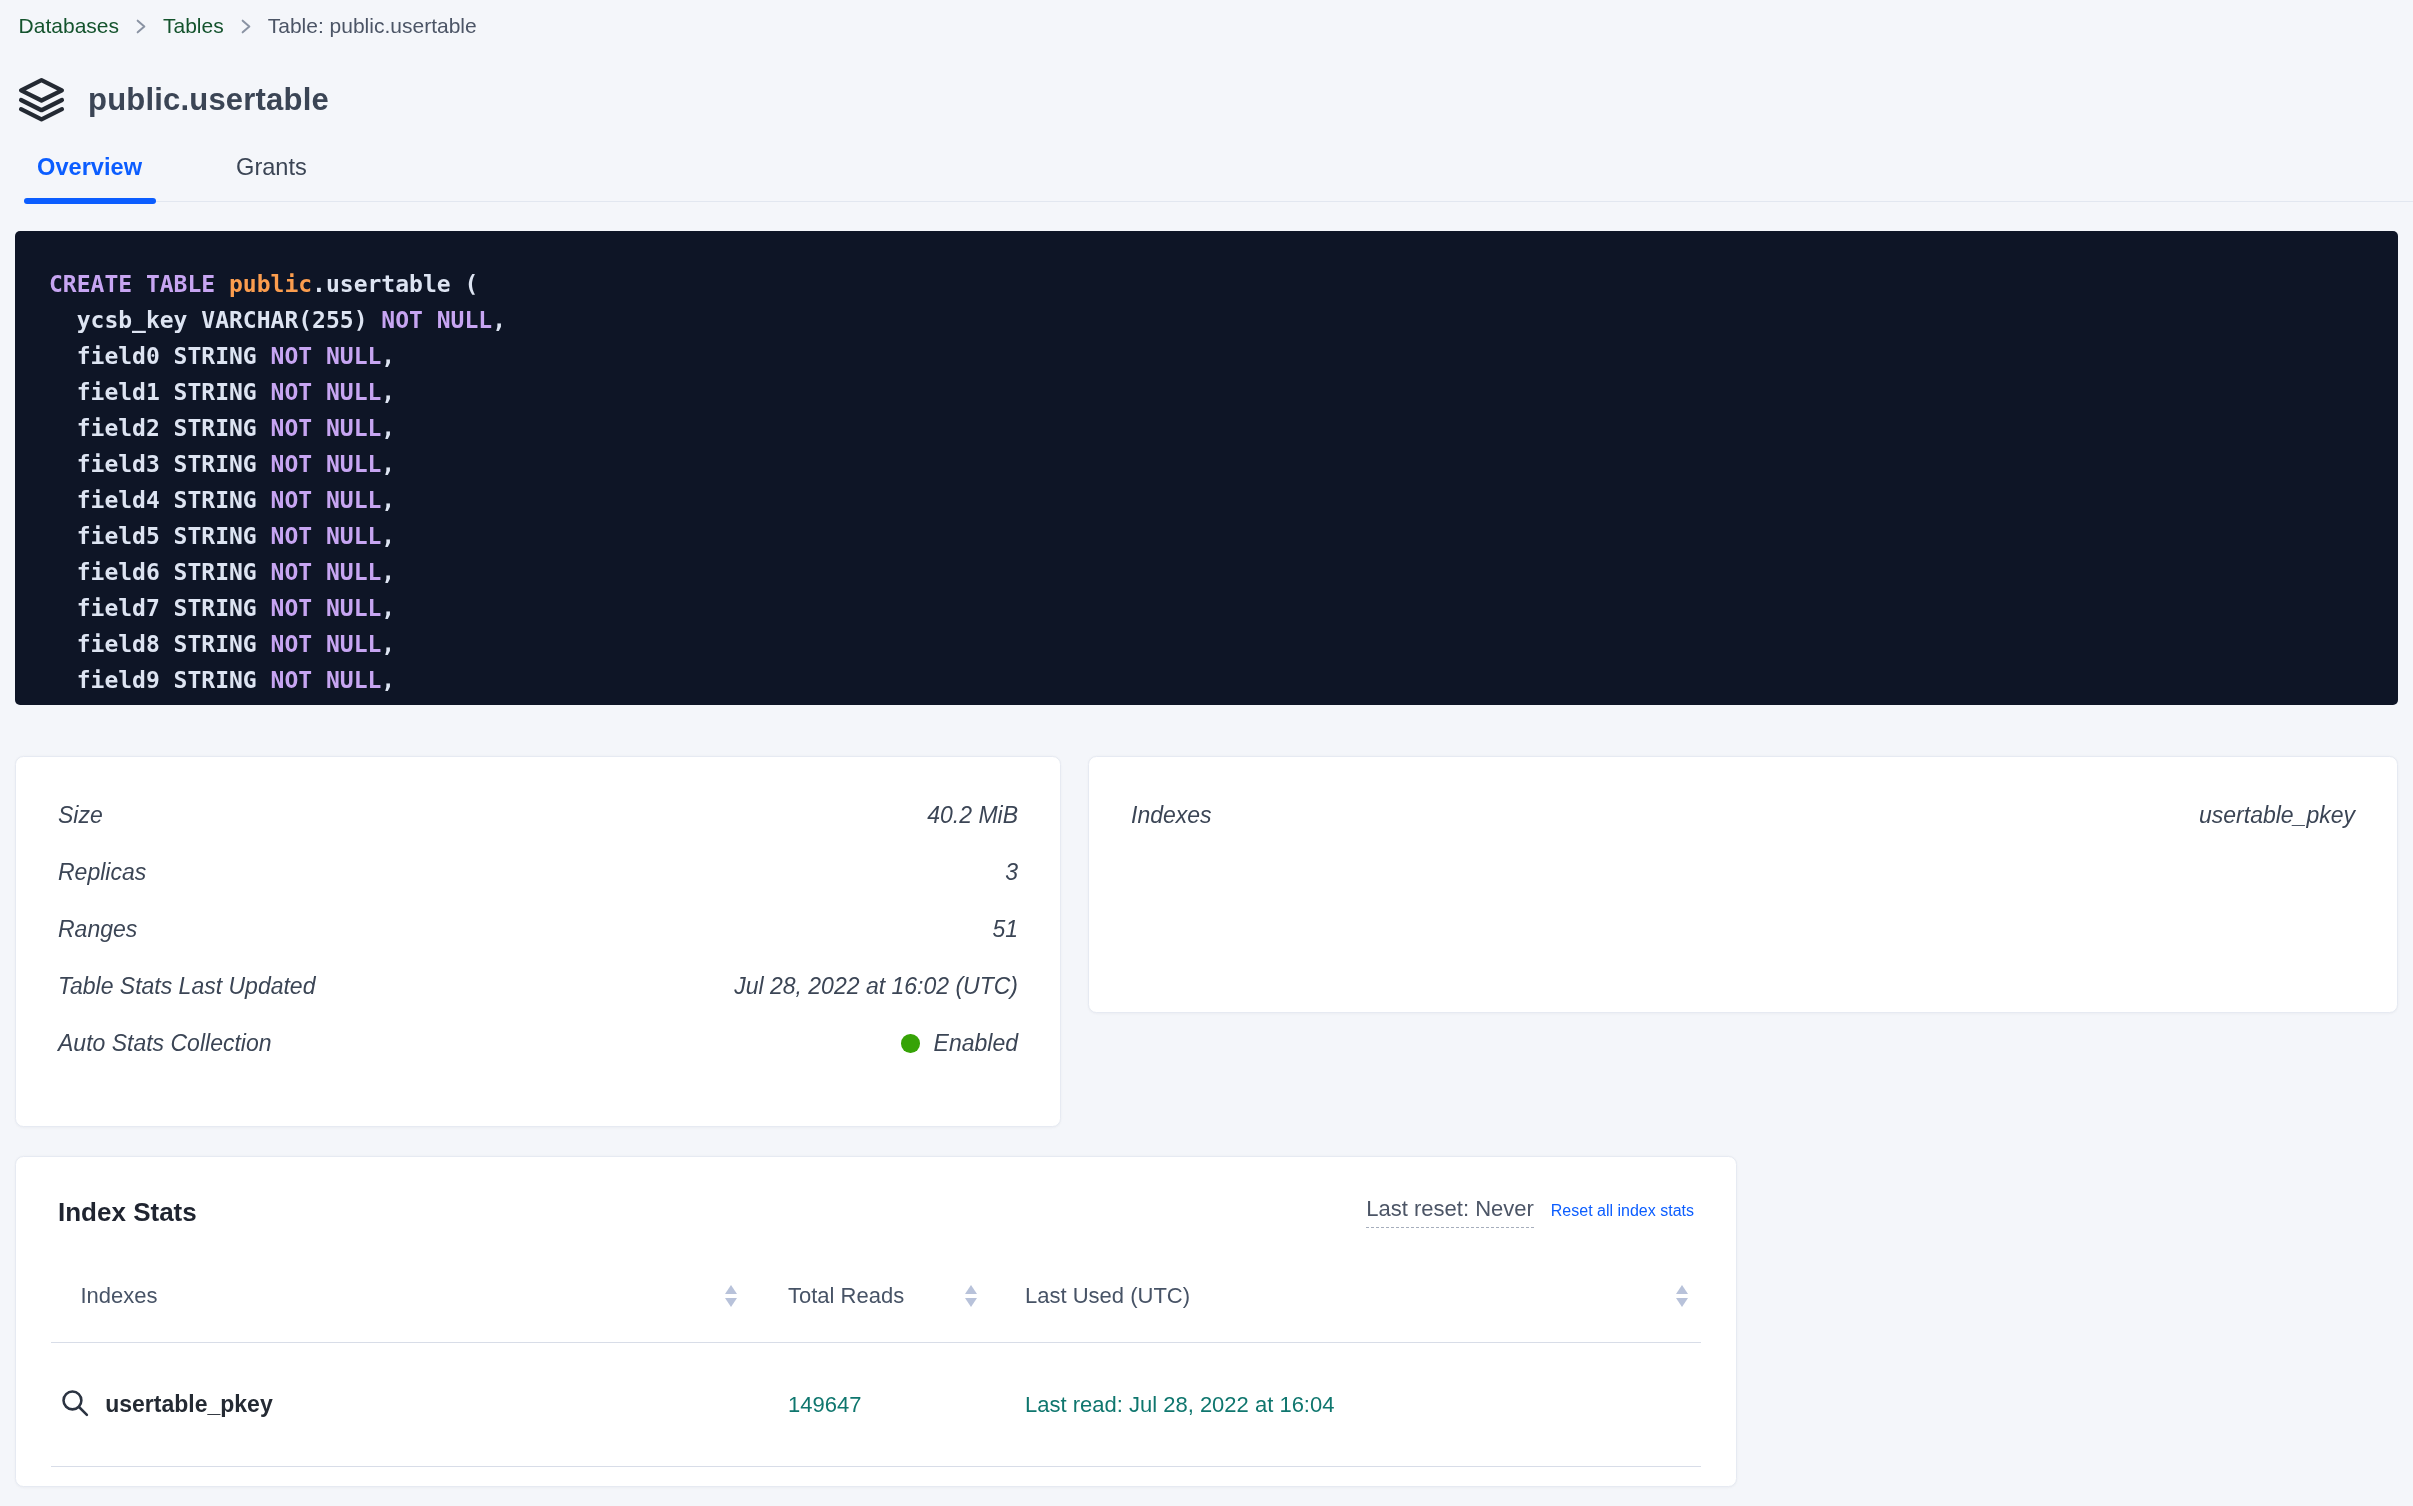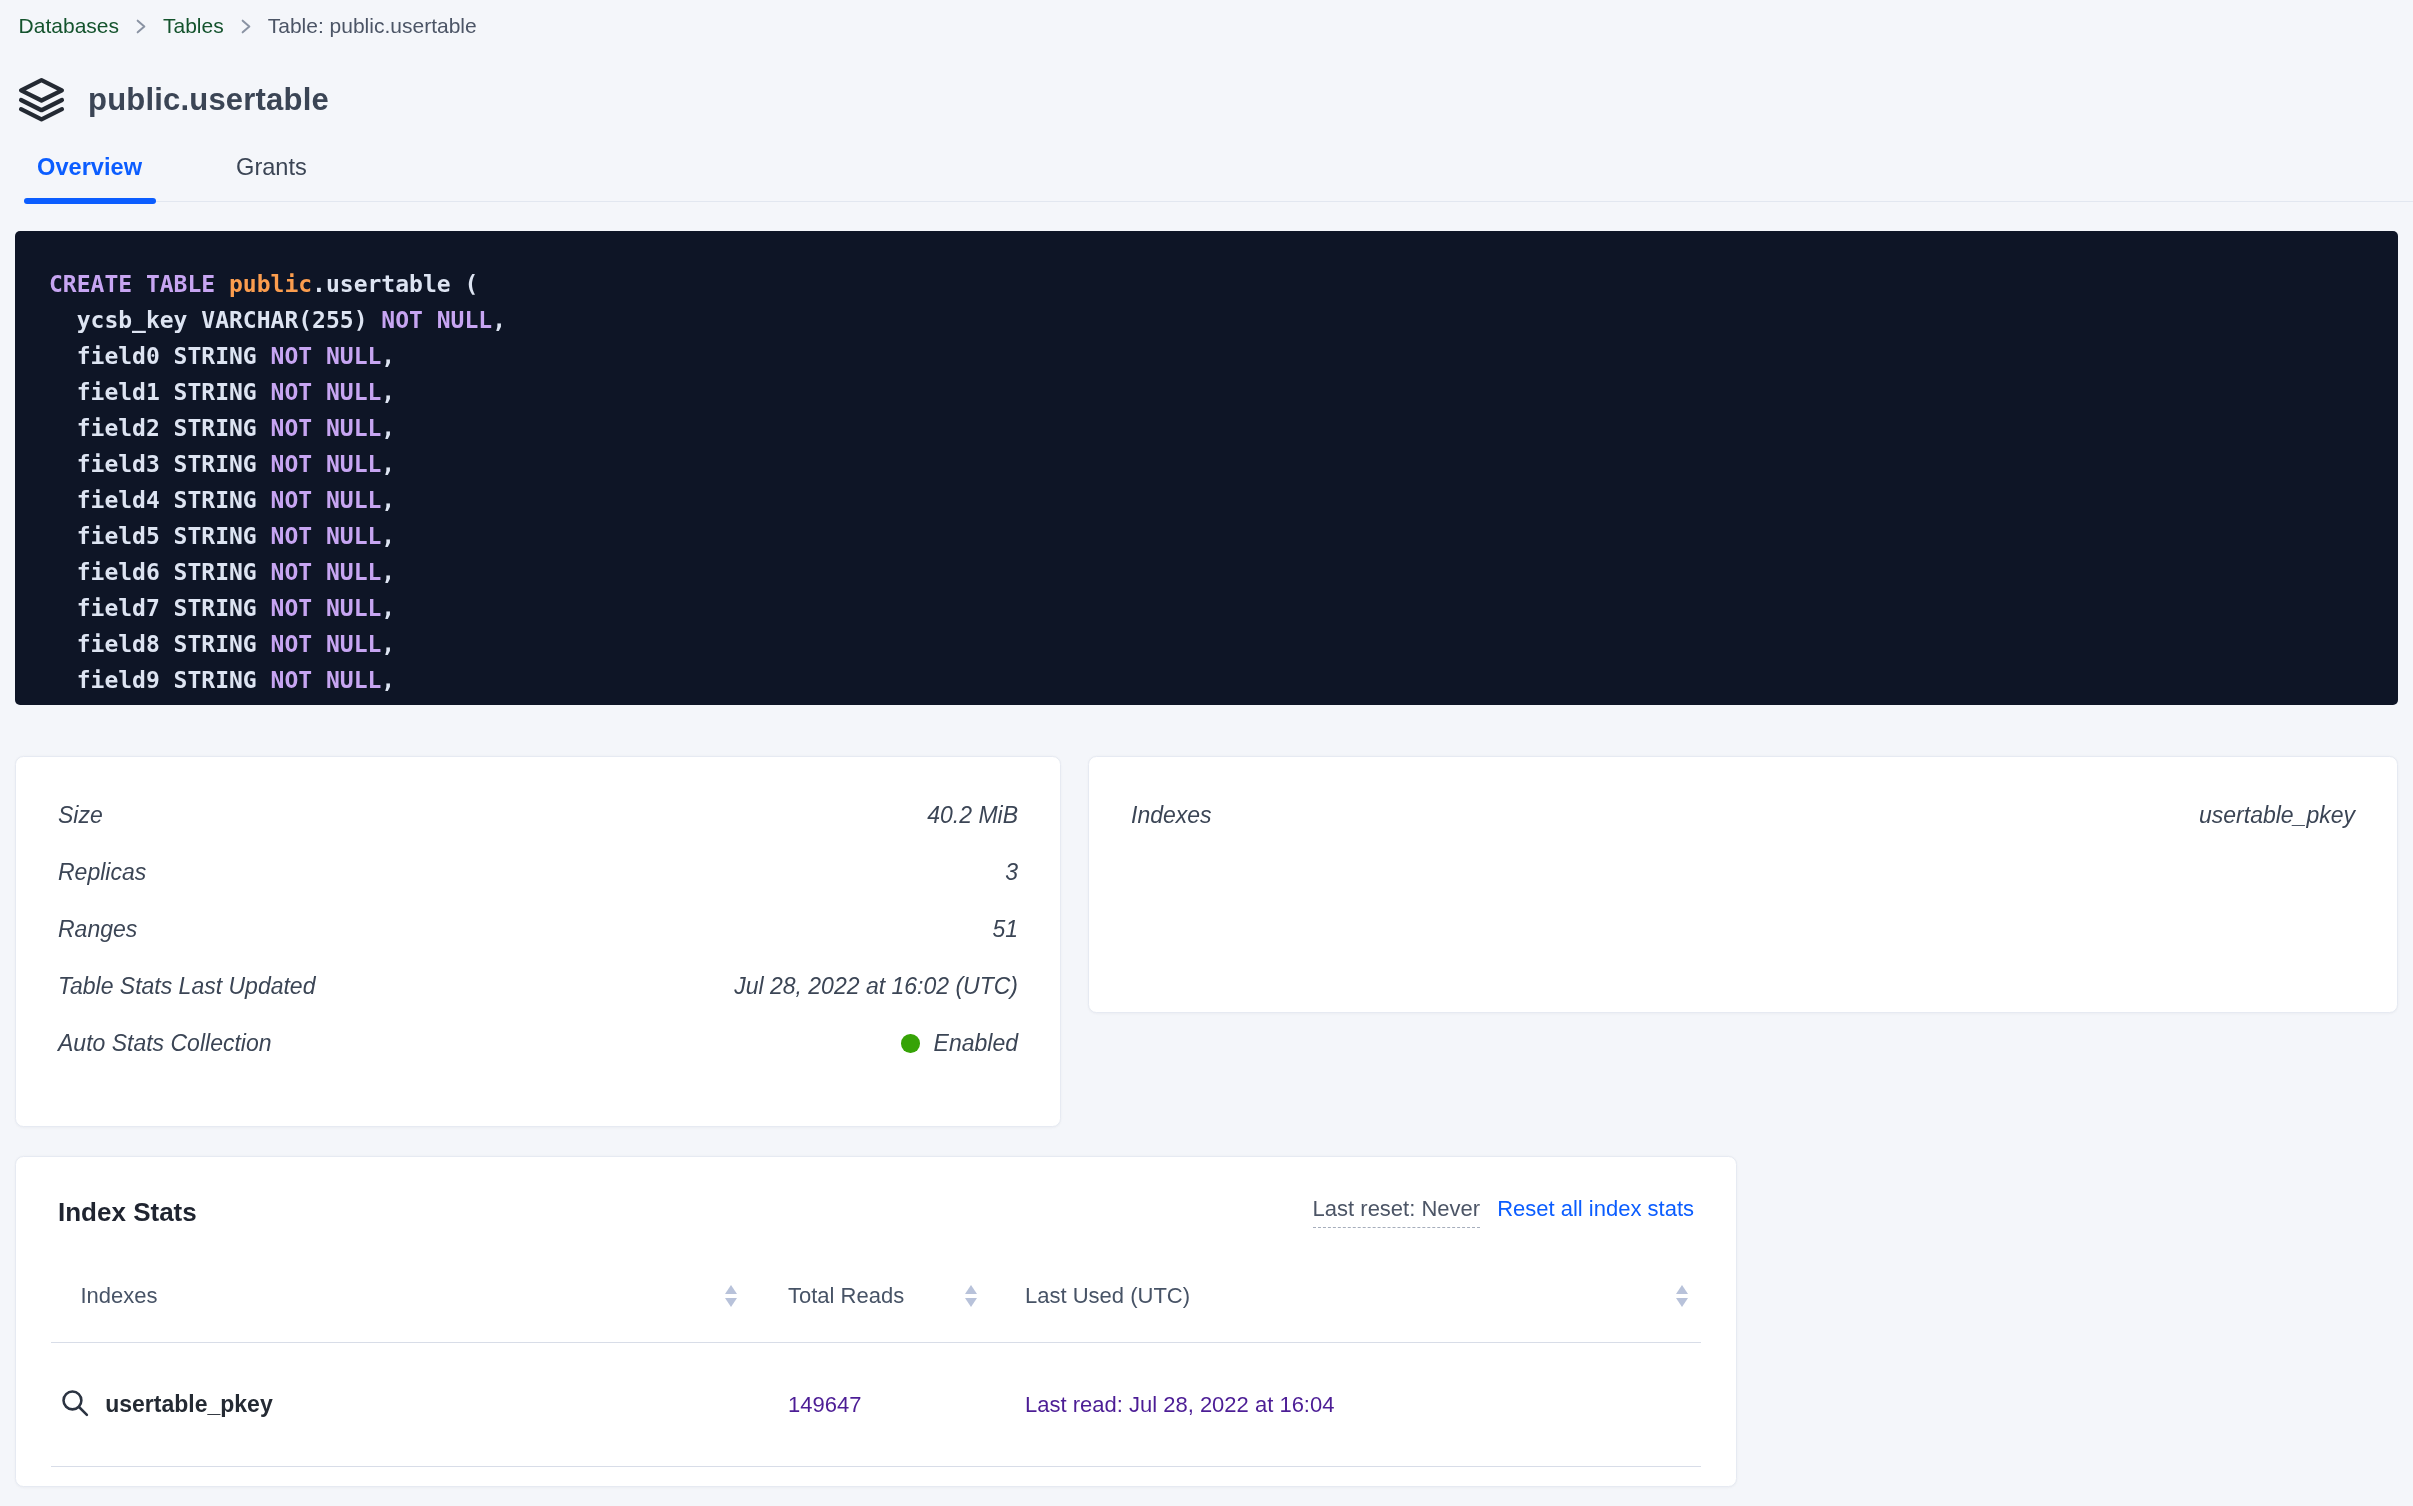--- a/index.html
+++ b/index.html
@@ -56,37 +56,37 @@
   .stat-label { font-size: 23px; color: #3b4555; }
   .stat-value { font-size: 23px; color: #3b4555; display: flex; align-items: center; }
   .status-dot { width: 18.6px; height: 18.6px; border-radius: 50%; background: #36a306; margin-right: 13.5px; display: inline-block; }
 
   
   .index-card { margin: 29.5px 15px 0 15px; width: 1722px; height: 331px; overflow: hidden; }
   .index-head { display: flex; justify-content: space-between; align-items: flex-end; padding: 39px 42px 0 42px; }
   .index-title { font-size: 26px; font-weight: 700; color: #1f2430; }
   .reset-controls { display: flex; align-items: baseline; gap: 17px; }
   .last-reset { font-size: 22px; color: #4c5566; border-bottom: 1.7px dashed #a6aebc; padding-bottom: 5px; }
-  .reset-link { font-size: 22px; color: #0b5dff; text-decoration: none; cursor: pointer; }
+  .reset-link { font-size: 16px; color: #0b5dff; text-decoration: none; cursor: pointer; }
 
   .itable { margin: 22px 35px 0 35px; }
   .itable-header { display: flex; align-items: center; height: 93px; border-bottom: 1.7px solid #d8dde8; }
   .itable-row { display: flex; align-items: center; height: 124px; border-bottom: 1.7px solid #d8dde8; }
   .th { font-size: 22px; color: #475366; display: flex; align-items: center; justify-content: space-between; }
   .cell-1 { flex: 0 0 686px; }
   .cell-2 { flex: 0 0 189px; margin-left: 51px; }
   .cell-3 { flex: 1; margin-left: 48px; padding-right: 12.6px; }
   .th.cell-1 { padding-left: 29.5px; }
   .sort { display: inline-flex; flex-direction: column; align-items: center; gap: 4.2px; cursor: pointer; }
   .tri-up { width: 0; height: 0; border-left: 6.7px solid transparent; border-right: 6.7px solid transparent; border-bottom: 9.3px solid #b8c2da; }
   .tri-down { width: 0; height: 0; border-left: 6.7px solid transparent; border-right: 6.7px solid transparent; border-top: 9.3px solid #b8c2da; }
 
   .index-name-cell { display: flex; align-items: center; gap: 13.5px; padding-left: 6.7px; cursor: pointer; }
   .index-name { font-size: 23px; font-weight: 700; color: #242a33; }
-  .td-value { font-size: 22px; color: #4c1d95; }
+  .td-value { font-size: 22px; color: #0f766e; }
 </style>
 </head>
 <body>
 
 <div class="page">
 
   <nav class="breadcrumb">
     <a class="crumb-link">Databases</a>
     <span class="crumb-sep">
       <svg width="10" height="17" viewBox="0 0 12 20">

